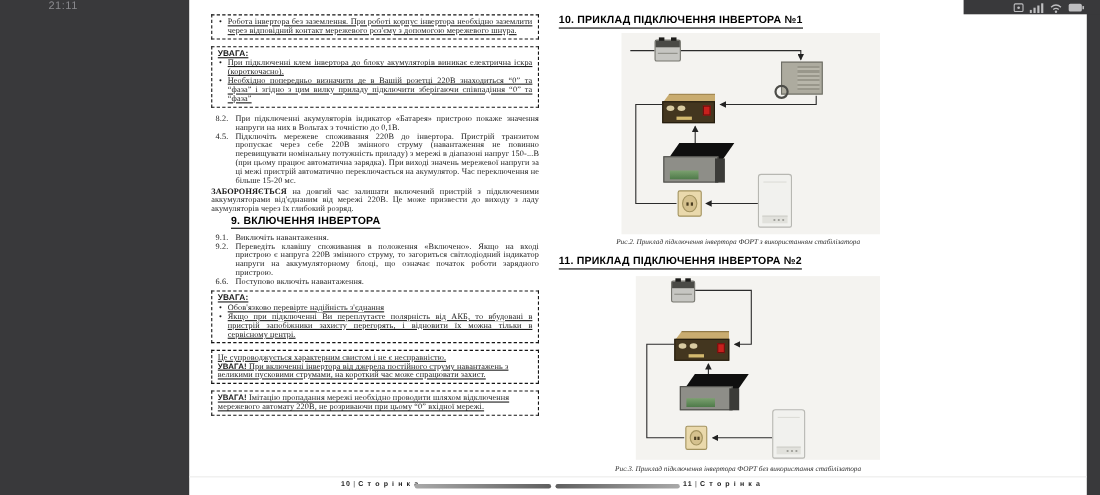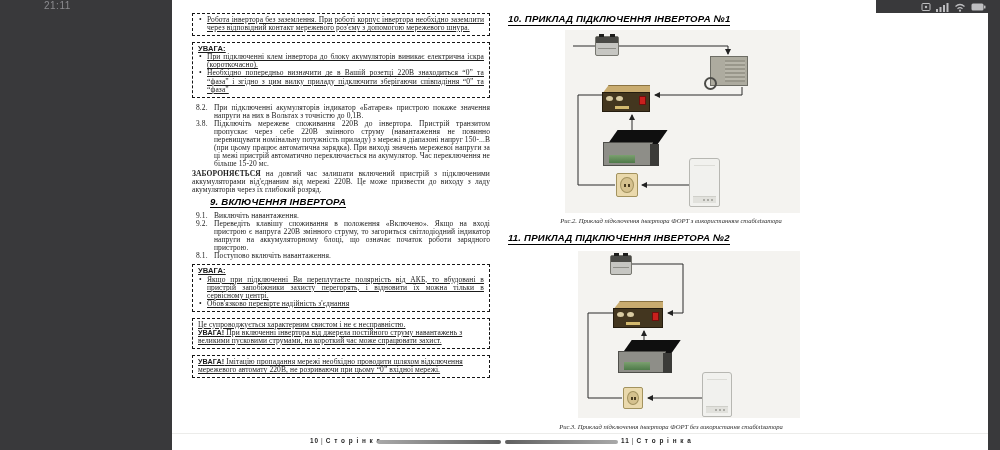--- a/index.html
+++ b/index.html
@@ -12,21 +12,21 @@
   .strip-right{position:absolute;left:988px;top:0;width:12px;height:450px;background:#39393b;}
   .status-right{position:absolute;left:876px;top:0;width:124px;height:13px;background:#39393b;
     display:flex;align-items:center;justify-content:flex-end;gap:5px;padding-right:14px;box-sizing:border-box;}
   .time{position:absolute;left:44px;top:0px;color:#8b8b8f;font-family:"Liberation Sans",sans-serif;
     font-size:10px;letter-spacing:.5px;}
   .sicon{opacity:.85;}
   
   .doc-text{font-size:7.5px;line-height:8.1px;letter-spacing:.1px;text-align:justify;}
   .h-sans{font-family:"Liberation Sans",sans-serif;font-weight:bold;font-size:9.6px;color:#000;
     letter-spacing:.2px;}
-  .h-sans .ul{border-bottom:1.6px solid #000;padding-bottom:1px;display:inline-block;font-style:italic;}
+  .h-sans .ul{border-bottom:1.6px solid #000;padding-bottom:1px;display:inline-block;}
   .wbox{border:1.5px dashed #151515;padding:2px 5px 3px 5px;margin:0 0 6px 0;text-decoration:underline;}
   .wbox-title{font-family:"Liberation Sans",sans-serif;font-weight:bold;font-size:7.6px;}
   .bullet{position:relative;padding-left:9px;}
   .bullet::before{content:"\2022";position:absolute;left:1px;top:0;}
   .nitem{position:relative;padding-left:18px;margin-left:4px;}
   .nitem .num{position:absolute;left:0;}
   .lead{font-weight:bold;}
   
   .page-left{position:absolute;left:192px;top:13px;width:298px;}
   .p-forbidden{margin:1px 0 4px 0;}
@@ -129,21 +129,21 @@
     <div class="wbox-title">УВАГА:</div>
     <div class="bullet">При підключенні клем інвертора до блоку акумуляторів виникає електрична іскра  (короткочасно).</div>
     <div class="bullet">Необхідно попередньо визначити де в Вашій розетці 220В знаходиться “0” та “фаза” і згідно з цим вилку приладу підключити зберігаючи співпадіння “0” та “фаза”</div>
   </div>
 
   <div class="nitem">
     <span class="num">8.2.</span>
     <span>При підключенні акумуляторів  індикатор «Батарея» пристрою покаже значення напруги на них в Вольтах з точністю  до 0,1В.</span>
   </div>
   <div class="nitem">
-    <span class="num">3.8.</span>
+    <span class="num">4.5.</span>
     <span>Підключіть мережеве споживання  220В до інвертора. Пристрій транзитом пропускає через себе 220В змінного струму (навантаження не повинно перевищувати номінальну потужність приладу) з мережі в діапазоні напруг 150-...В (при цьому працює автоматична зарядка). При виході значень мережевої напруги  за ці межі пристрій  автоматично переключається на акумулятор. Час переключення не більше 15-20 мс.</span>
   </div>
 
   <div class="p-forbidden">
     <span class="lead">ЗАБОРОНЯЄТЬСЯ</span><span> на довгий час залишати включений пристрій з підключеними аккумуляторами від'єднаним від мережі 220В. Це  може призвести до виходу з ладу акумуляторів через їх глибокий розряд.</span>
   </div>
 
   <div class="h-sans sec9-head">
     <span class="ul">9. ВКЛЮЧЕННЯ ІНВЕРТОРА</span>
   </div>
@@ -151,29 +151,29 @@
   <div class="items9">
     <div class="nitem">
       <span class="num">9.1.</span>
       <span>Виключіть навантаження.</span>
     </div>
     <div class="nitem">
       <span class="num">9.2.</span>
       <span>Переведіть клавішу споживання в положення «Включено». Якщо на вході пристрою є напруга 220В змінного струму, то загориться світлодіодний індикатор напруги на аккумуляторному блоці, що означає початок роботи зарядного пристрою.</span>
     </div>
     <div class="nitem">
-      <span class="num">8.1.</span>
+      <span class="num">6.6.</span>
       <span>Поступово включіть навантаження.</span>
     </div>
   </div>
 
   <div class="wbox">
     <div class="wbox-title">УВАГА:</div>
+    <div class="bullet">Обов'язково перевірте надійність з'єднання</div>
     <div class="bullet">Якщо при підключенні Ви переплутаєте полярність від АКБ, то вбудовані в пристрій запобіжники захисту  перегорять, і  відновити їх  можна тільки в сервісному центрі.</div>
-    <div class="bullet">Обов'язково перевірте надійність з'єднання</div>
   </div>
 
   <div class="wbox" style="text-align:left;">
     <div>Це супроводжується характерним свистом і не є несправністю.</div>
     <div><span class="lead" style="font-family:'Liberation Sans',sans-serif;font-size:7.2px;">УВАГА!</span><span> При включенні інвертора від джерела постійного струму навантажень з великими пусковими струмами, на короткий час може спрацювати  захист.</span></div>
   </div>
 
   <div class="wbox" style="text-align:left;margin-bottom:0;">
     <div><span class="lead" style="font-family:'Liberation Sans',sans-serif;font-size:7.2px;">УВАГА!</span><span> Імітацію пропадання мережі необхідно проводити шляхом відключення мережевого автомату 220В, не розриваючи при цьому “0” вхідної мережі.</span></div>
   </div>

